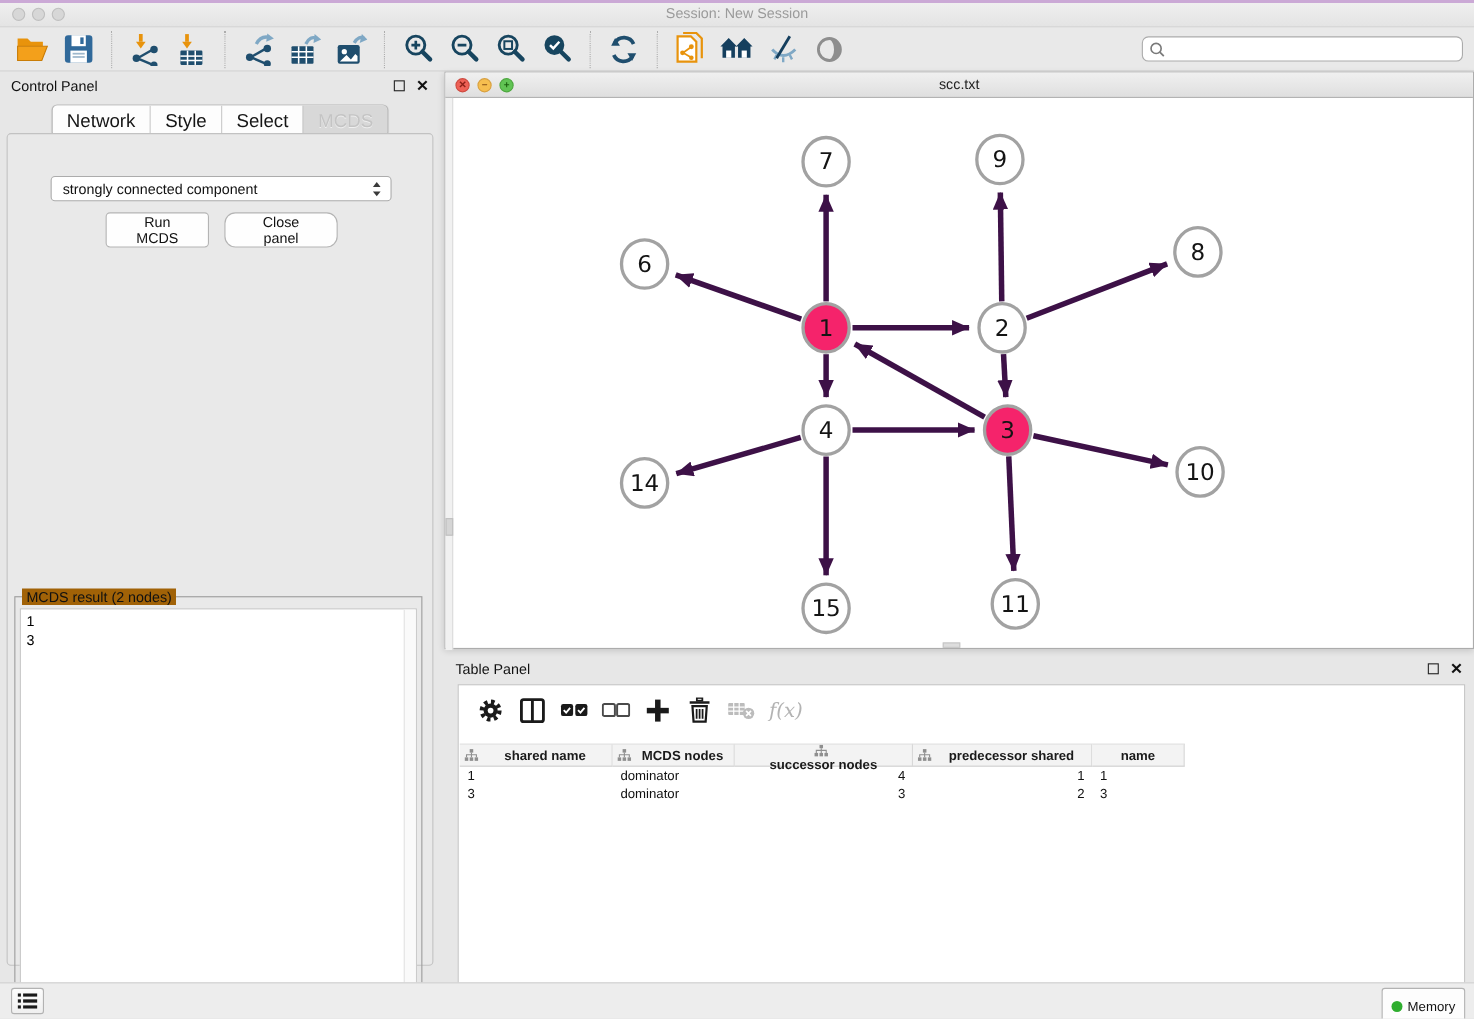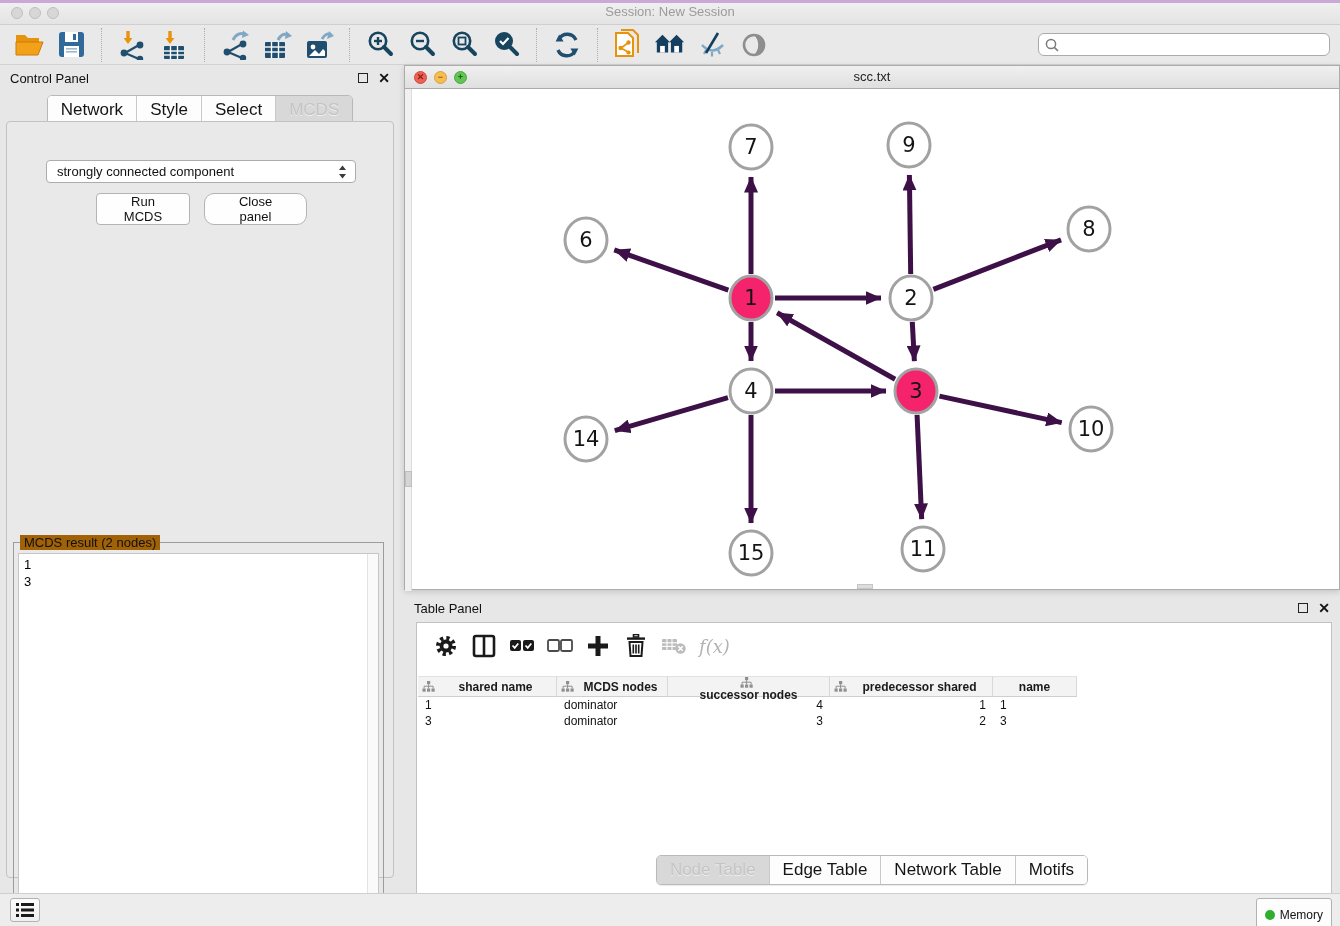--- a/index.html
+++ b/index.html
@@ -529,28 +529,20 @@
         </div>
         <div class="tr">
           <div class="td" style="width: 139px; text-align: left;">3</div>
           <div class="td" style="width: 111px; text-align: left;">dominator</div>
           <div class="td" style="width: 162px; text-align: right;">3</div>
           <div class="td" style="width: 163px; text-align: right;">2</div>
           <div class="td" style="width: 84px; text-align: left;">3</div>
         </div>
       </div>
   </div>
-  <div id="tp-tabs">
-      <span class="seg">
-        <span class="tab disabled">Node Table</span>
-        <span class="tab">Edge Table</span>
-        <span class="tab">Network Table</span>
-        <span class="tab">Motifs</span>
-      </span>
-    </div>
 </div>
 
 <div id="statusbar" class="abs">
   <span id="list-btn">
     <svg width="18" height="14" viewBox="0 0 18 14">
         <g fill="#1A1A1A">
           <rect x="0" y="0" width="3" height="3"></rect>
           <rect x="5" y="0" width="13" height="3"></rect>
           <rect x="0" y="5.5" width="3" height="3"></rect>
           <rect x="5" y="5.5" width="13" height="3"></rect>

